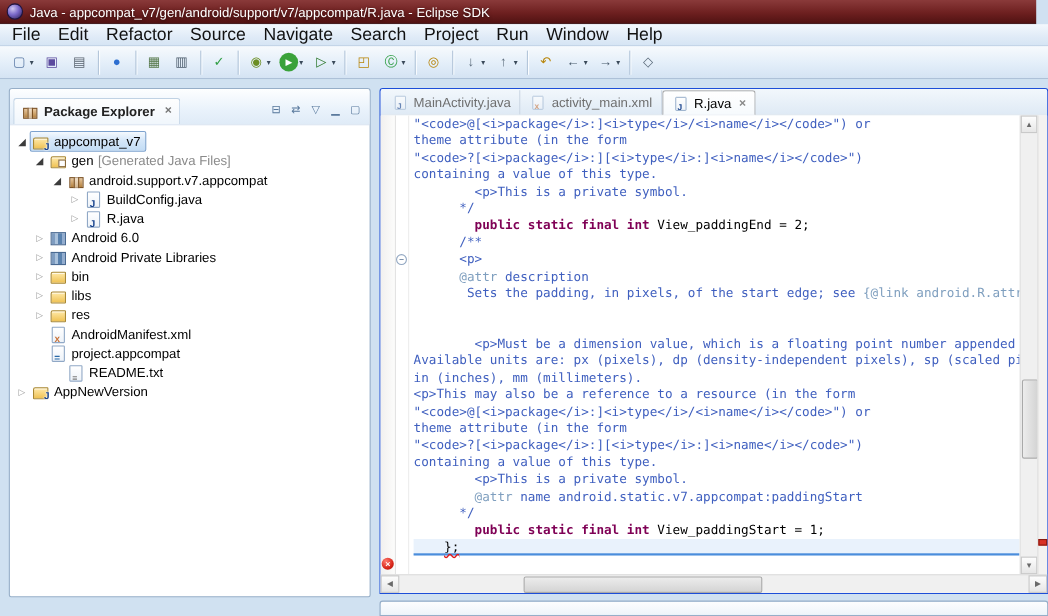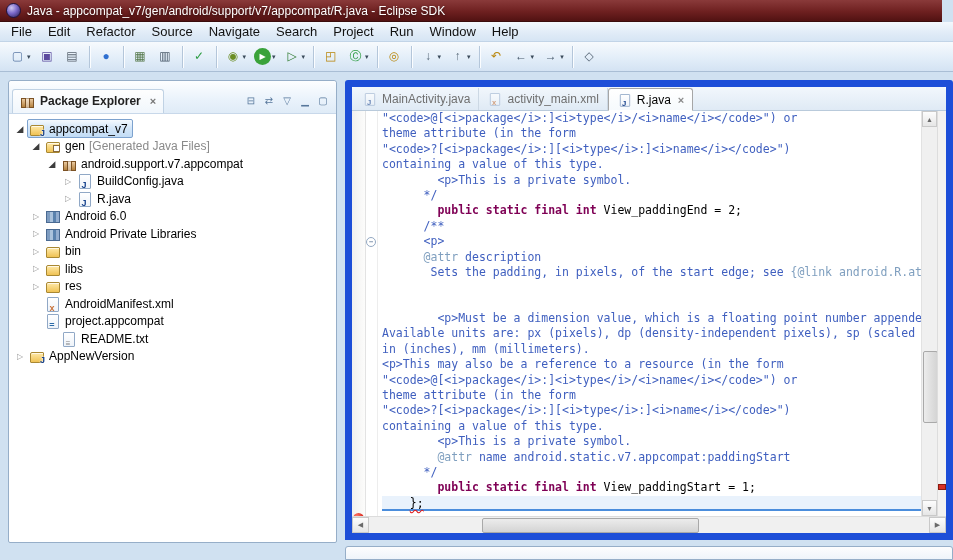--- a/index.html
+++ b/index.html
@@ -21,21 +21,21 @@
     border:1px solid #1d1440; }
   .win-title { color:#fff; font-size:12px; text-shadow:0 1px 3px rgba(0,0,0,.65); white-space:nowrap; }
 
   
   .menubar {
     position:absolute; left:0; top:22px; width:953px; height:20px;
     background:linear-gradient(#f3f8fd,#e0ebf7 60%,#d6e5f4);
     border-bottom:1px solid #c2d4e7;
     display:flex; align-items:center; padding-left:3px; box-sizing:border-box;
   }
-  .menu-item { font-size:13px; color:#111; padding:2px 8px; border-radius:2px; }
+  .menu-item { font-size:16px; color:#111; padding:2px 8px; border-radius:2px; }
 
   
   .toolbar {
     position:absolute; left:0; top:42px; width:953px; height:30px;
     background:linear-gradient(#f7fafd,#e3eef9 55%,#d4e3f3);
     border-bottom:1px solid #a9bed5;
     display:flex; align-items:center; padding:0 5px; box-sizing:border-box;
   }
   .tb-btn { display:flex; align-items:center; gap:1px; padding:2px; margin:0 1px;
     border:1px solid transparent; border-radius:2px; }
@@ -99,21 +99,21 @@
   .ico-xml-file::after { content:"x"; color:#c87137; }
   .ico-properties-file::after { content:"="; color:#2a6aa8; }
   .ico-text-file::after { content:"≡"; color:#808080; font-size:8px; }
   .ico-library::before { content:""; position:absolute; left:1px; top:3px; width:12px; height:10px;
     background:linear-gradient(90deg,#7e9cc0 0 3px,#aac2dc 3px 6px,#5a82ae 6px 9px,#93adcf 9px 12px);
     border:1px solid #4a6a92; }
 
   
   .editor-panel {
     position:absolute; left:345px; top:8px; width:608px; height:460px;
-    background:#fff; border:7px solid #1d4ed8; border-radius:3px 3px 0 0; box-sizing:border-box;
+    background:#fff; border:1px solid #1d4ed8; border-radius:3px 3px 0 0; box-sizing:border-box;
     display:flex; flex-direction:column;
   }
   .tabbar { height:24px; flex:none; display:flex; align-items:flex-end;
     background:linear-gradient(#f2f7fc,#dfeaf5); border-bottom:1px solid #b9cadb;
     border-radius:3px 3px 0 0; padding-left:2px; box-sizing:border-box; }
   .etab { display:flex; align-items:center; gap:4px; height:22px; padding:0 8px;
     font-size:12px; color:#6f6f6f; border-right:1px solid #ccd8e4; box-sizing:border-box; }
   .etab .ico { transform:scale(.85); opacity:.6; }
   .etab.active { background:linear-gradient(#ffffff,#f6fafd); color:#000;
     border:1px solid #a6a6a6; border-bottom:1px solid #fff; border-radius:3px 3px 0 0;

